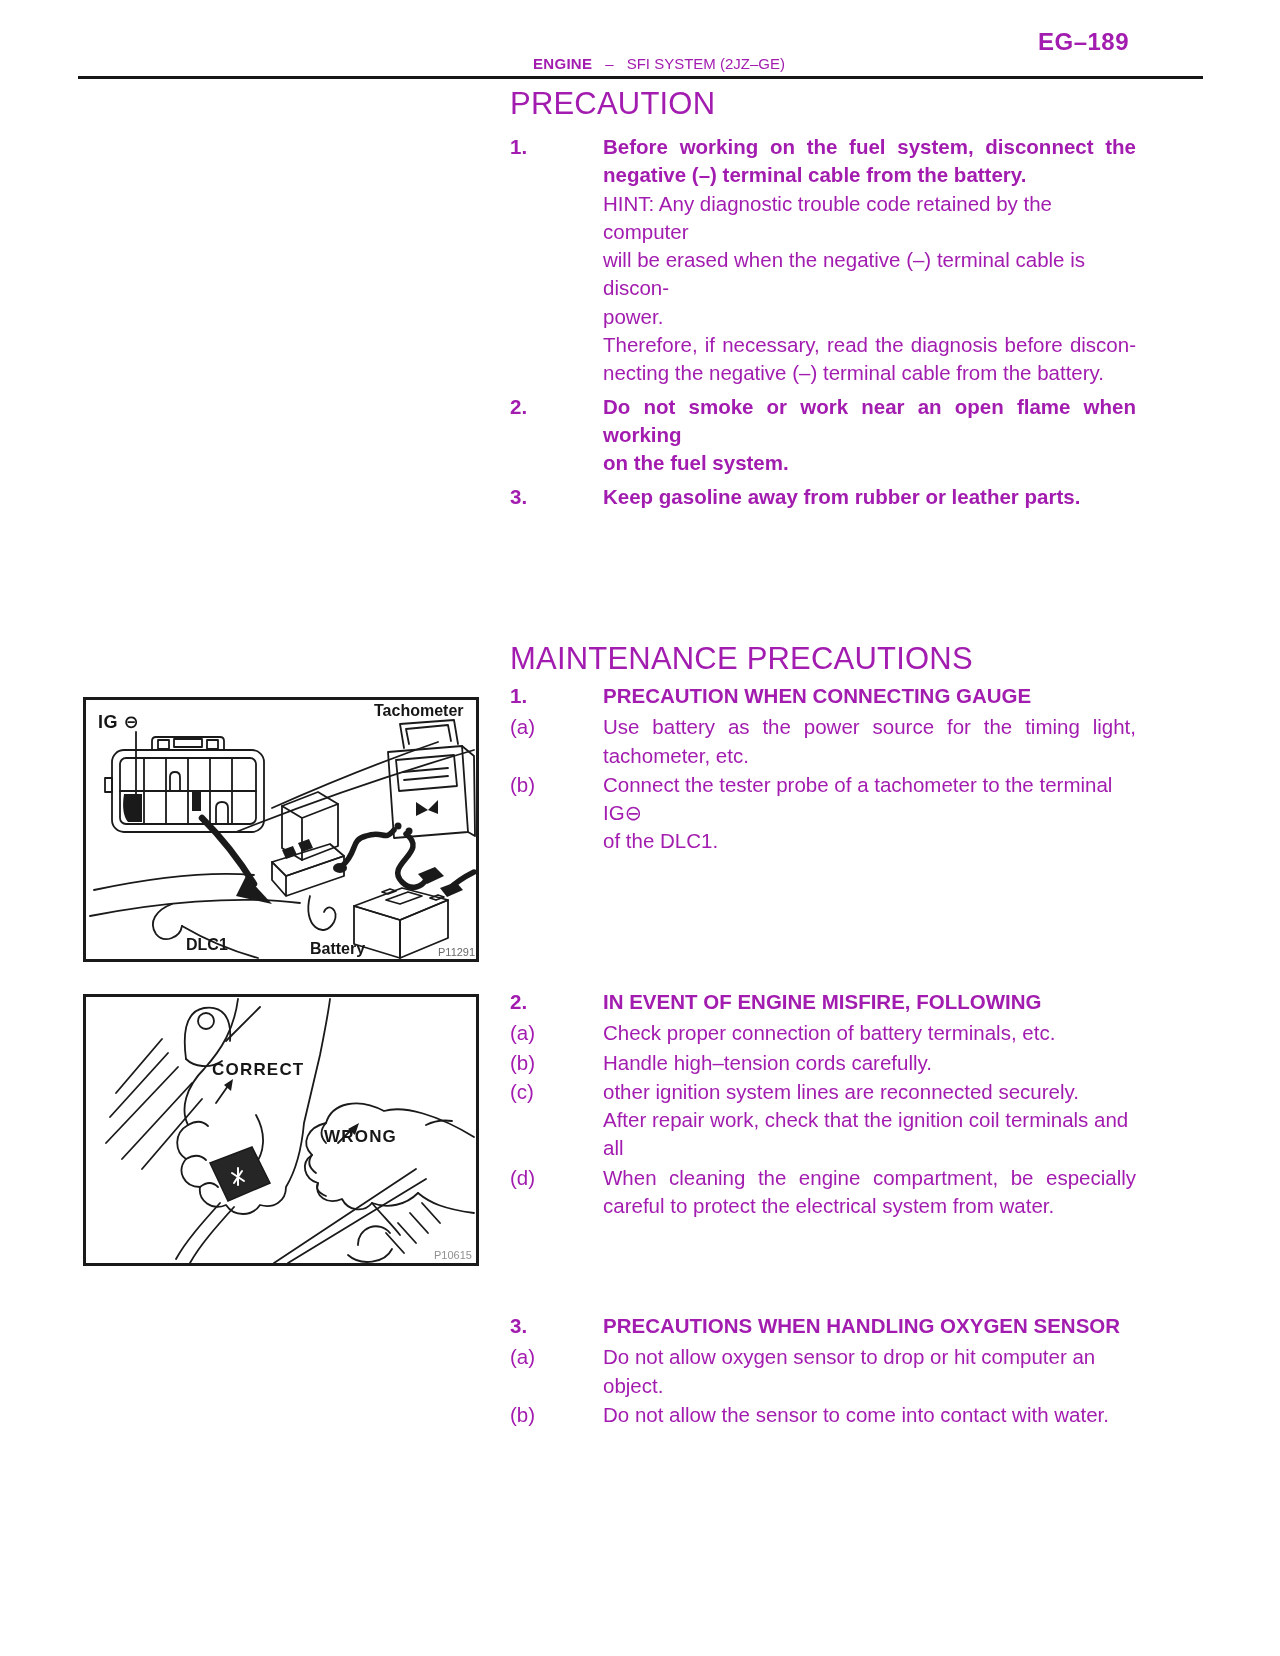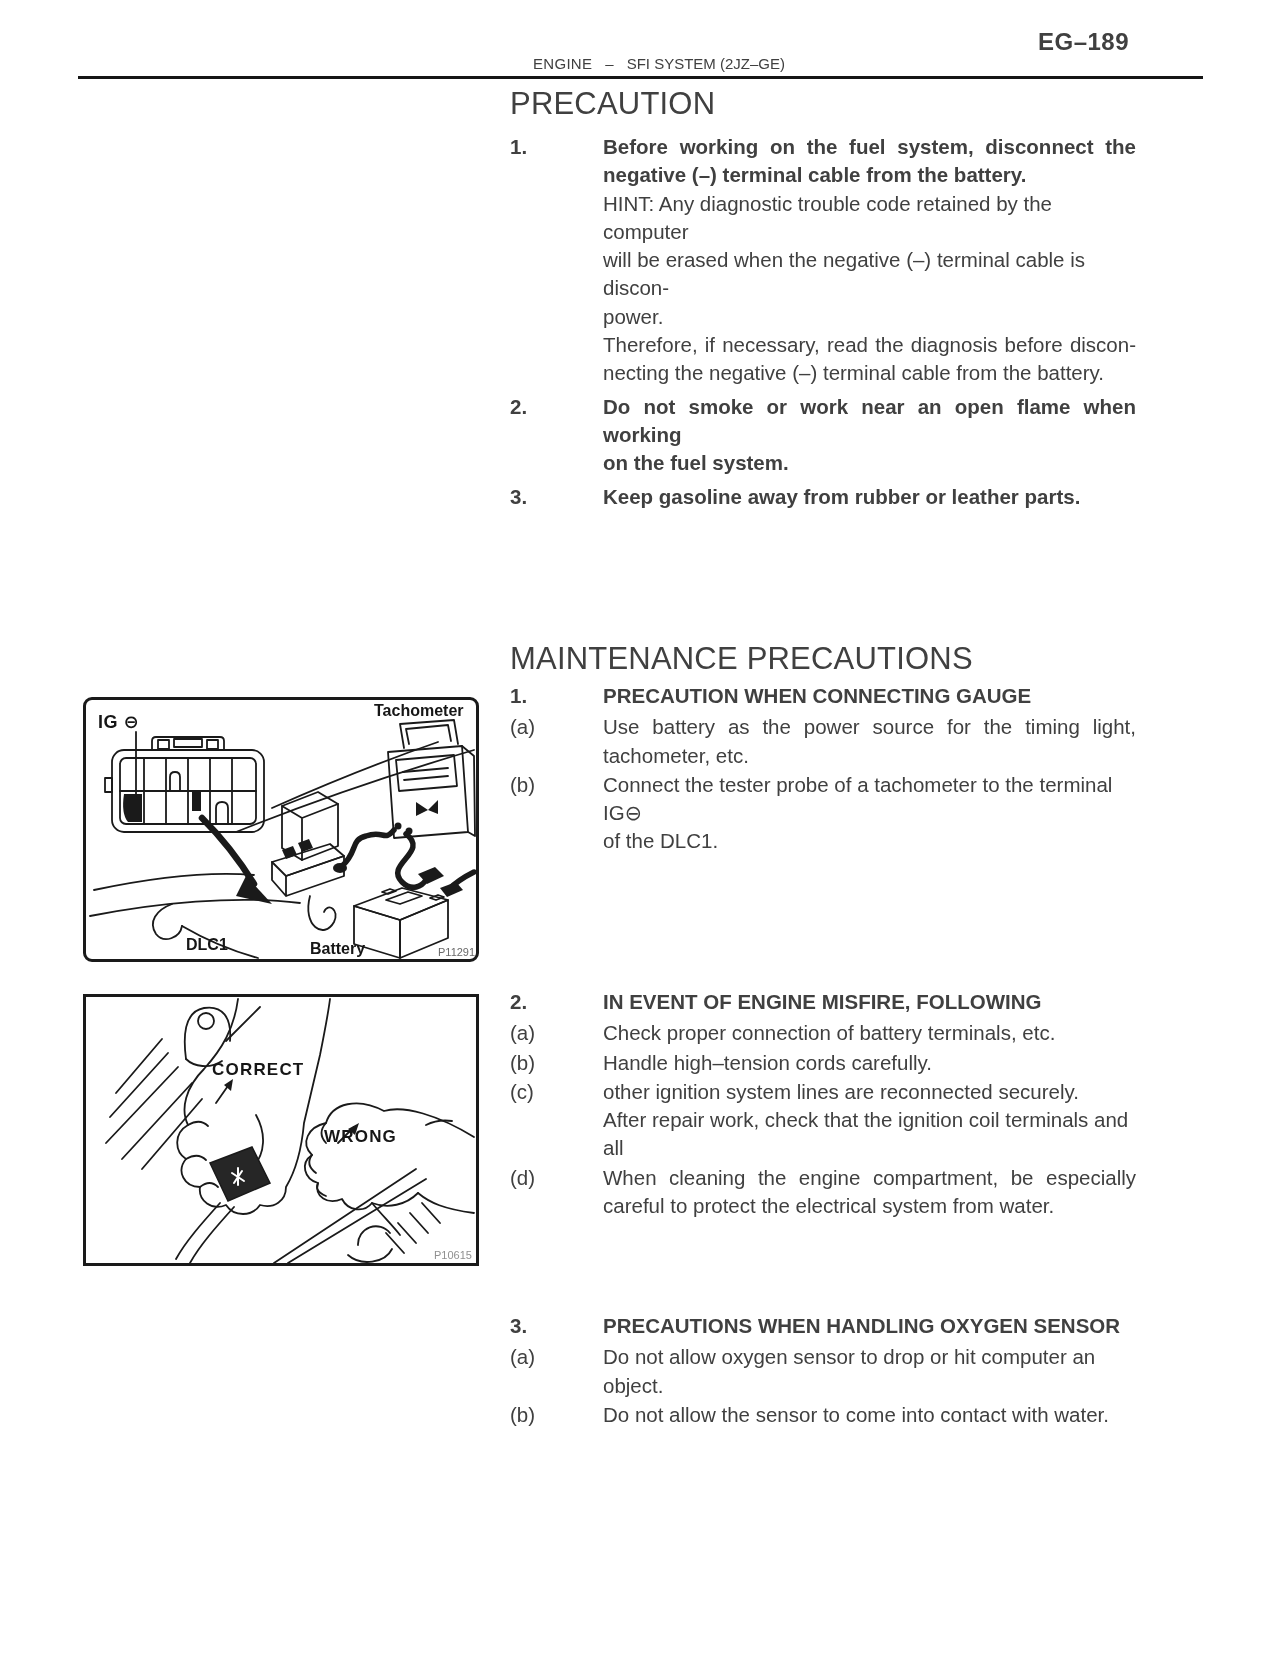--- a/index.html
+++ b/index.html
@@ -1,24 +1,24 @@
 <!DOCTYPE html>
 <html><head>
 <meta charset="utf-8">
 <style>
   html,body{margin:0;padding:0;background:#e8e8e8;}
   .page{
     position:relative;width:1280px;height:1656px;background:#fff;
-    font-family:"Liberation Sans","DejaVu Sans",sans-serif;color:#404040;
+    font-family:"Liberation Sans","DejaVu Sans",sans-serif;color:#a21caf;
     overflow:hidden;margin:0 auto;
   }
   
   .pagenum{position:absolute;top:28px;left:1038px;font-size:24px;font-weight:700;letter-spacing:.5px;}
   .runhead{position:absolute;top:55px;left:533px;font-size:15px;display:flex;gap:13px;align-items:baseline;}
-  .runhead .b{font-weight:400;letter-spacing:.3px;}
+  .runhead .b{font-weight:700;letter-spacing:.3px;}
   .rule{position:absolute;top:76px;left:78px;width:1125px;height:3px;background:#161616;}
   
   .h1{position:absolute;left:510px;font-size:31px;font-weight:400;letter-spacing:.2px;white-space:nowrap;}
   
   .block{position:absolute;left:510px;width:626px;font-size:20.5px;line-height:28.3px;}
   .item{display:flex;margin-bottom:5px;}
   .item:last-child{margin-bottom:0;}
   .n{flex:0 0 47px;font-weight:700;}
   .ltr{flex:0 0 47px;font-weight:400;}
   .body{flex:1 1 auto;min-width:0;margin-left:46px;}
@@ -166,21 +166,21 @@
         </div>
     </div>
     <div class="sub">
       <div class="ltr">(b)</div>
       <div class="body">
           <div>Do not allow the sensor to come into contact with water.</div>
         </div>
     </div>
   </div>
 
-  <div class="fig" style="top:697px;height:259px;border-radius:9px;">
+  <div class="fig" style="top:697px;height:259px;">
     <svg width="390" height="259" viewBox="0 0 390 259">
 
       <path class="art" d="M186,108 C240,84 300,60 352,42"></path>
       <path class="art" d="M150,132 C230,100 320,70 388,50"></path>
       <path class="art" d="M8,190 C60,179 120,171 168,175"></path>
       <path class="art" d="M4,216 C70,203 150,195 214,203"></path>
       <path class="art" d="M86,204 C70,210 62,222 70,234 C78,244 94,238 96,226"></path>
       <path class="art" d="M96,226 C120,240 150,252 172,258"></path>
 
       <g>

